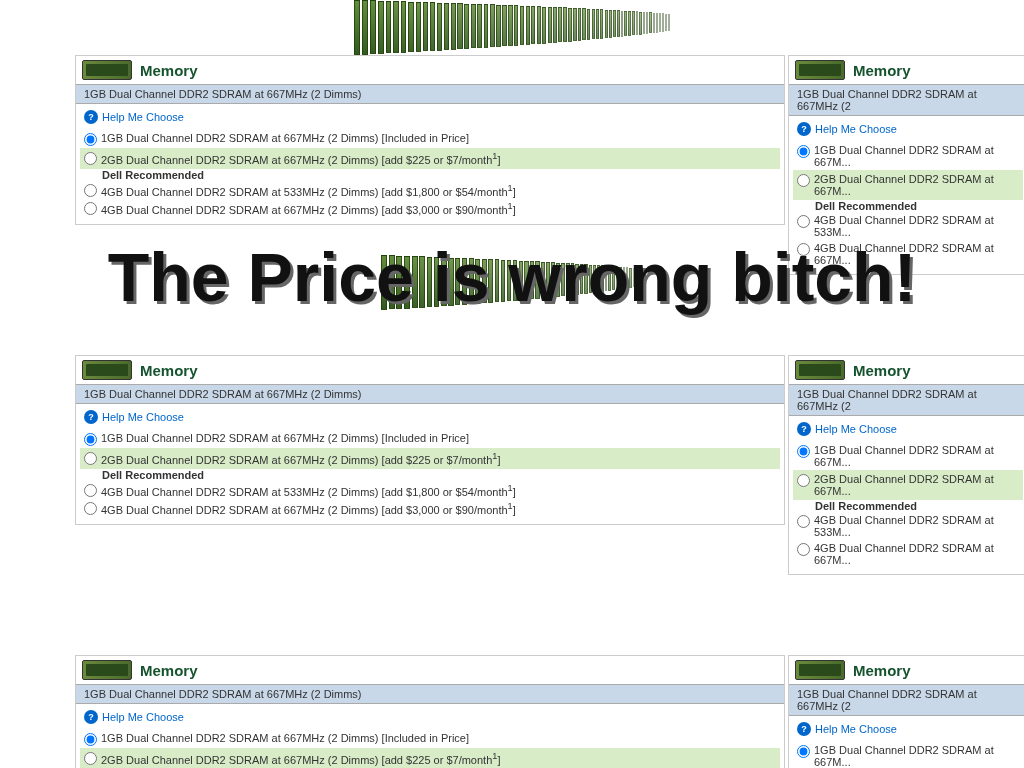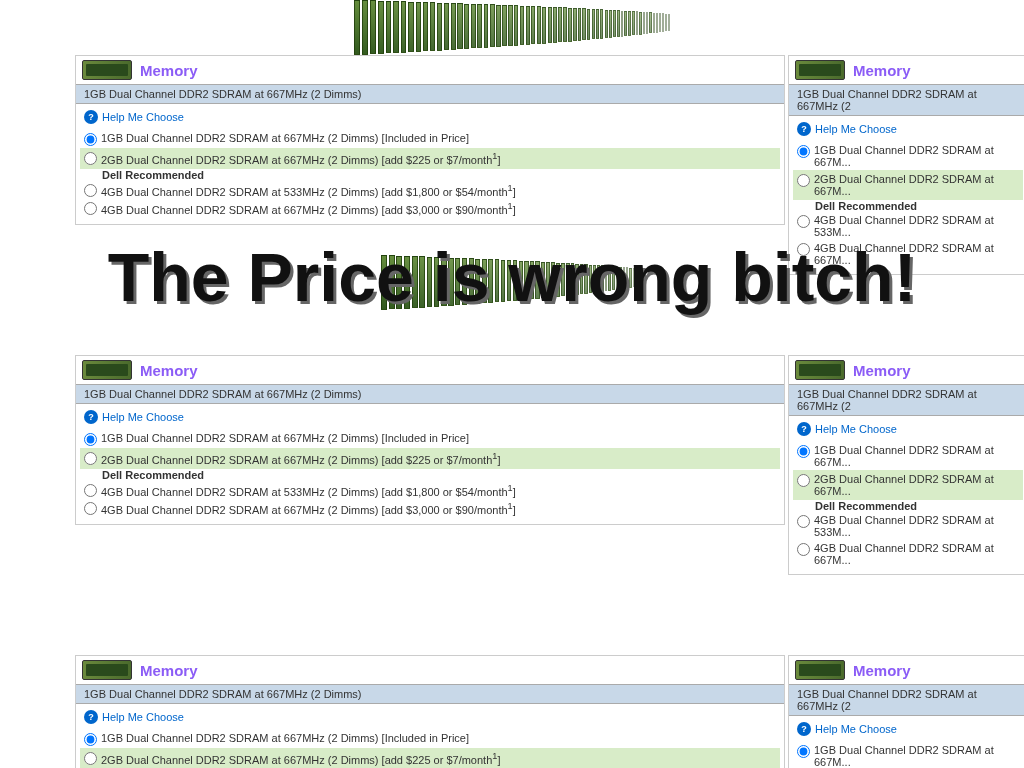--- a/index.html
+++ b/index.html
@@ -52,21 +52,21 @@
       content: '';
       position: absolute;
       top: 3px; left: 3px; right: 3px; bottom: 3px;
       background: #2a4a1c;
       border-radius: 1px;
     }
 
     .memory-title {
       font-size: 15px;
       font-weight: bold;
-      color: #8b5cf6;
+      color: #14532d;
     }
 
     .memory-selected-bar {
       background: #c8d8e8;
       padding: 3px 8px;
       font-size: 11px;
       color: #333;
       border-top: 1px solid #aaa;
       border-bottom: 1px solid #aaa;
     }

